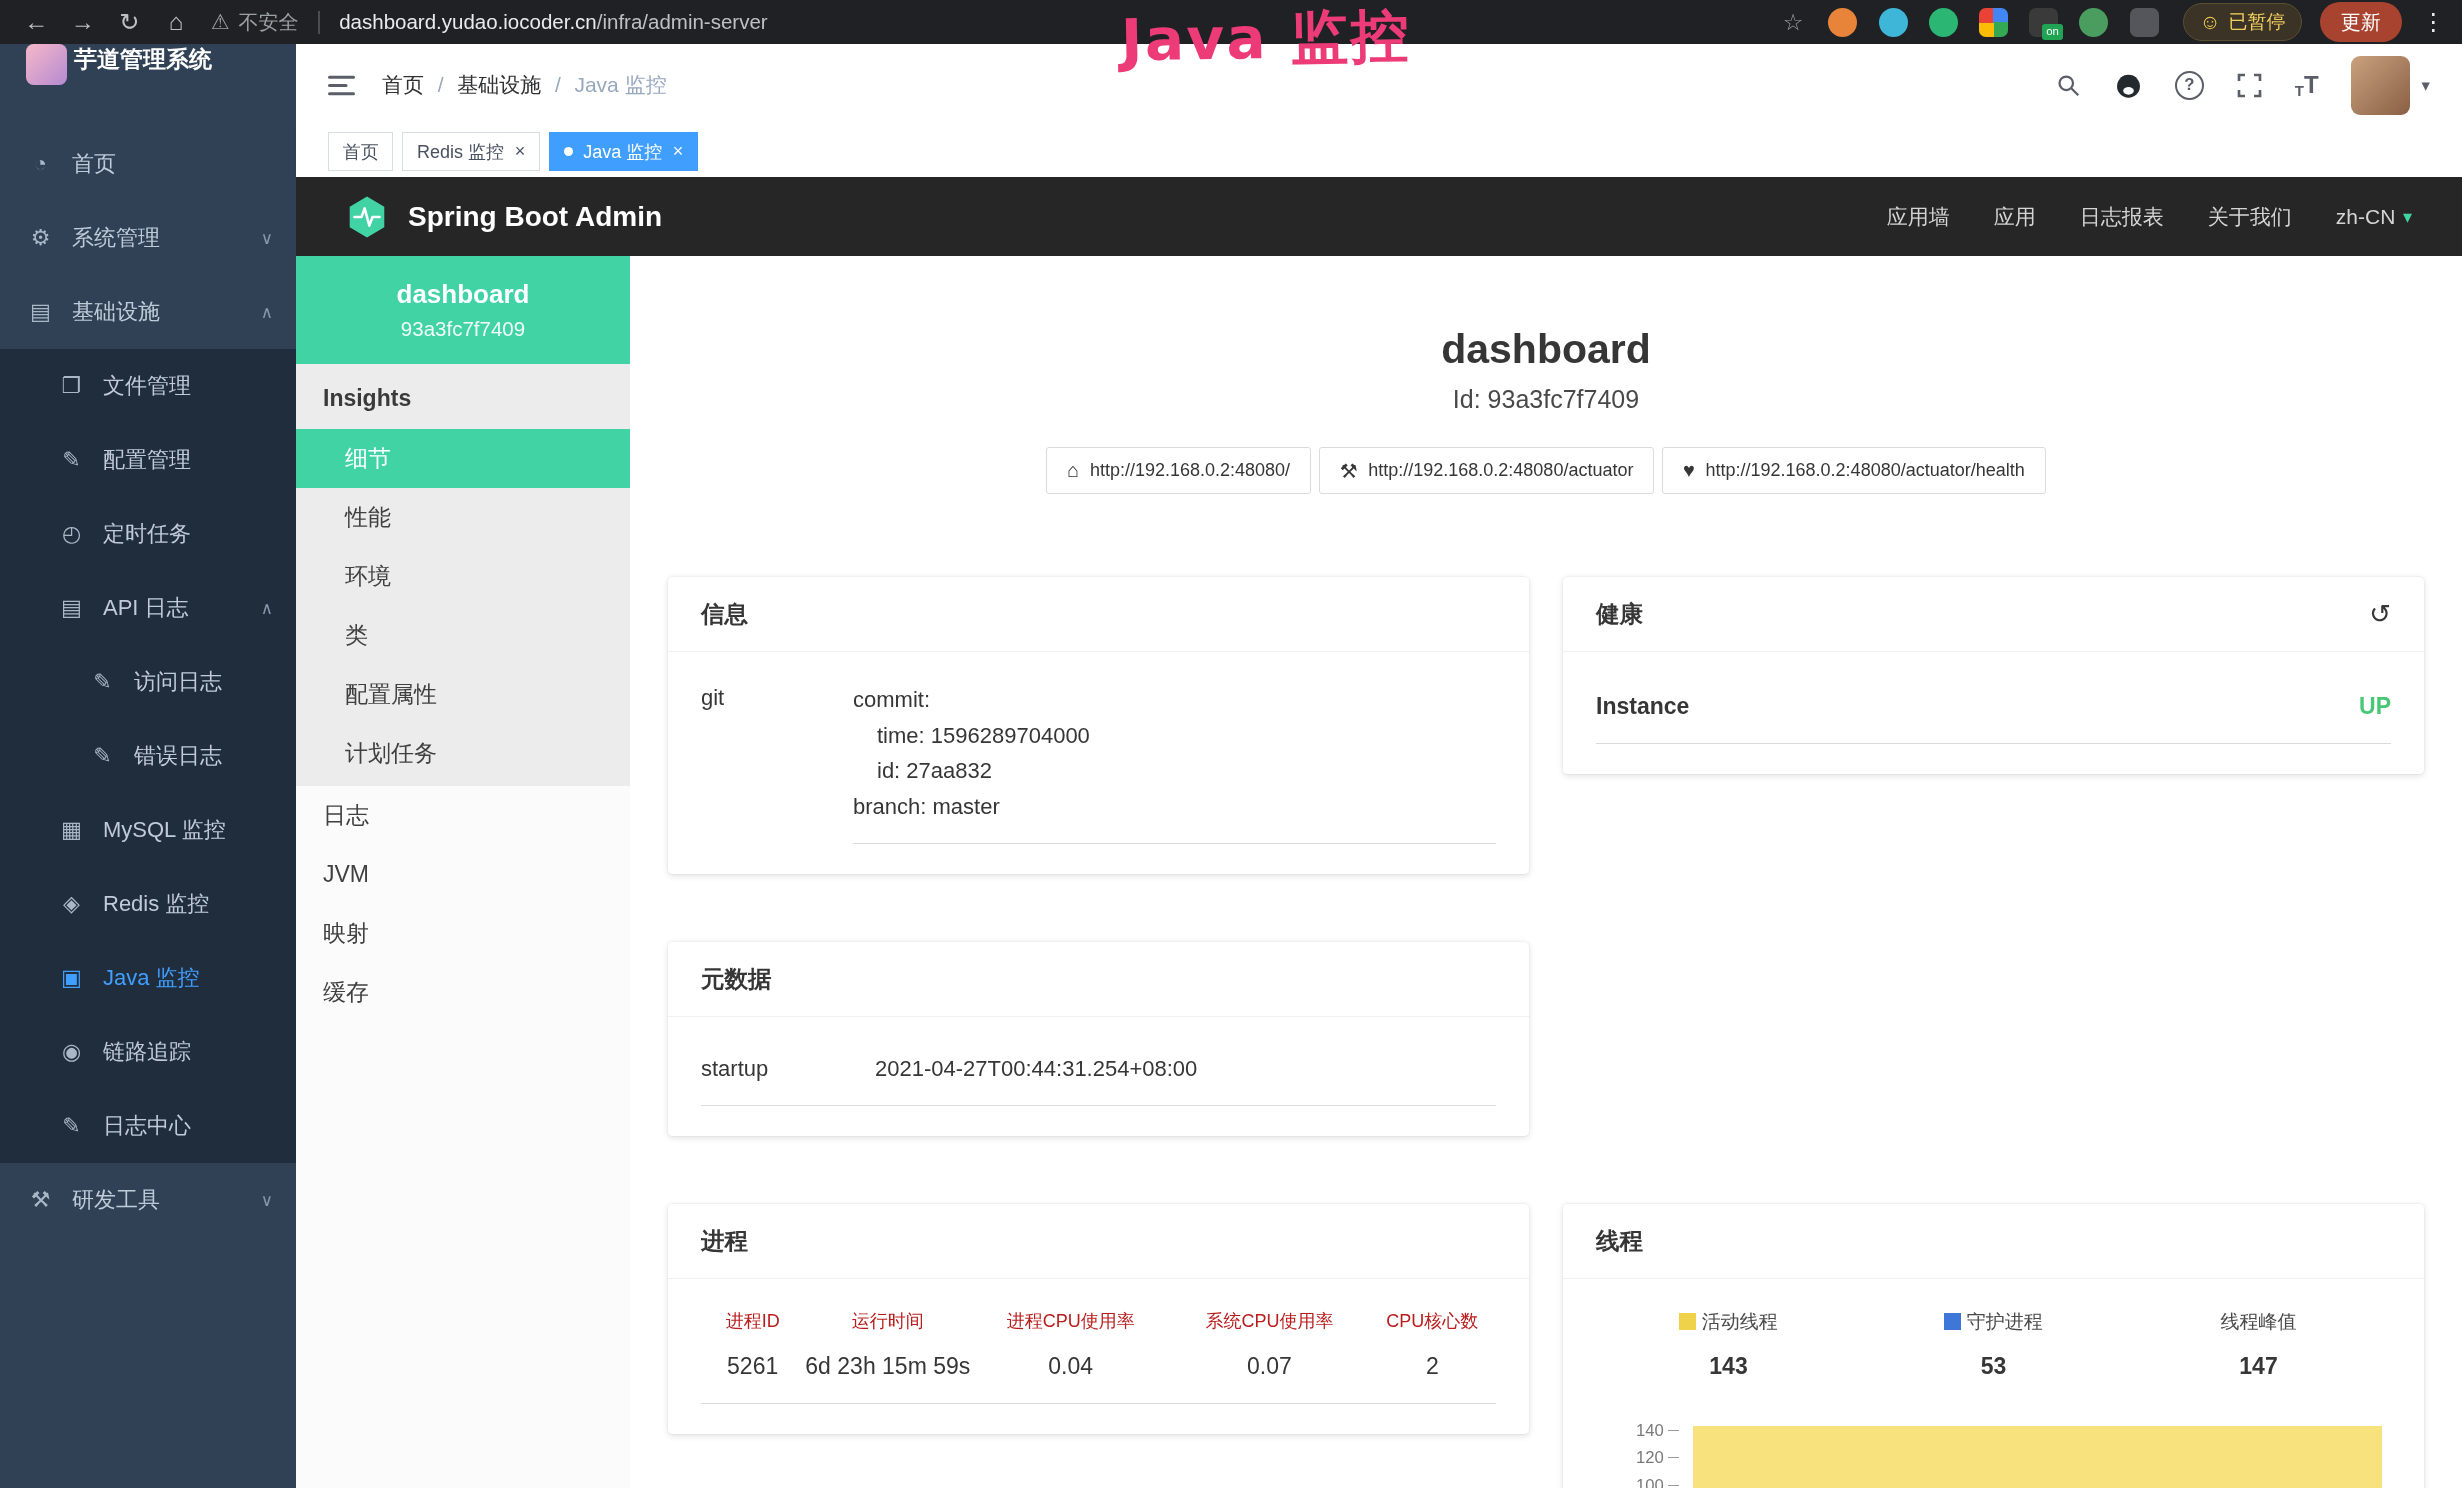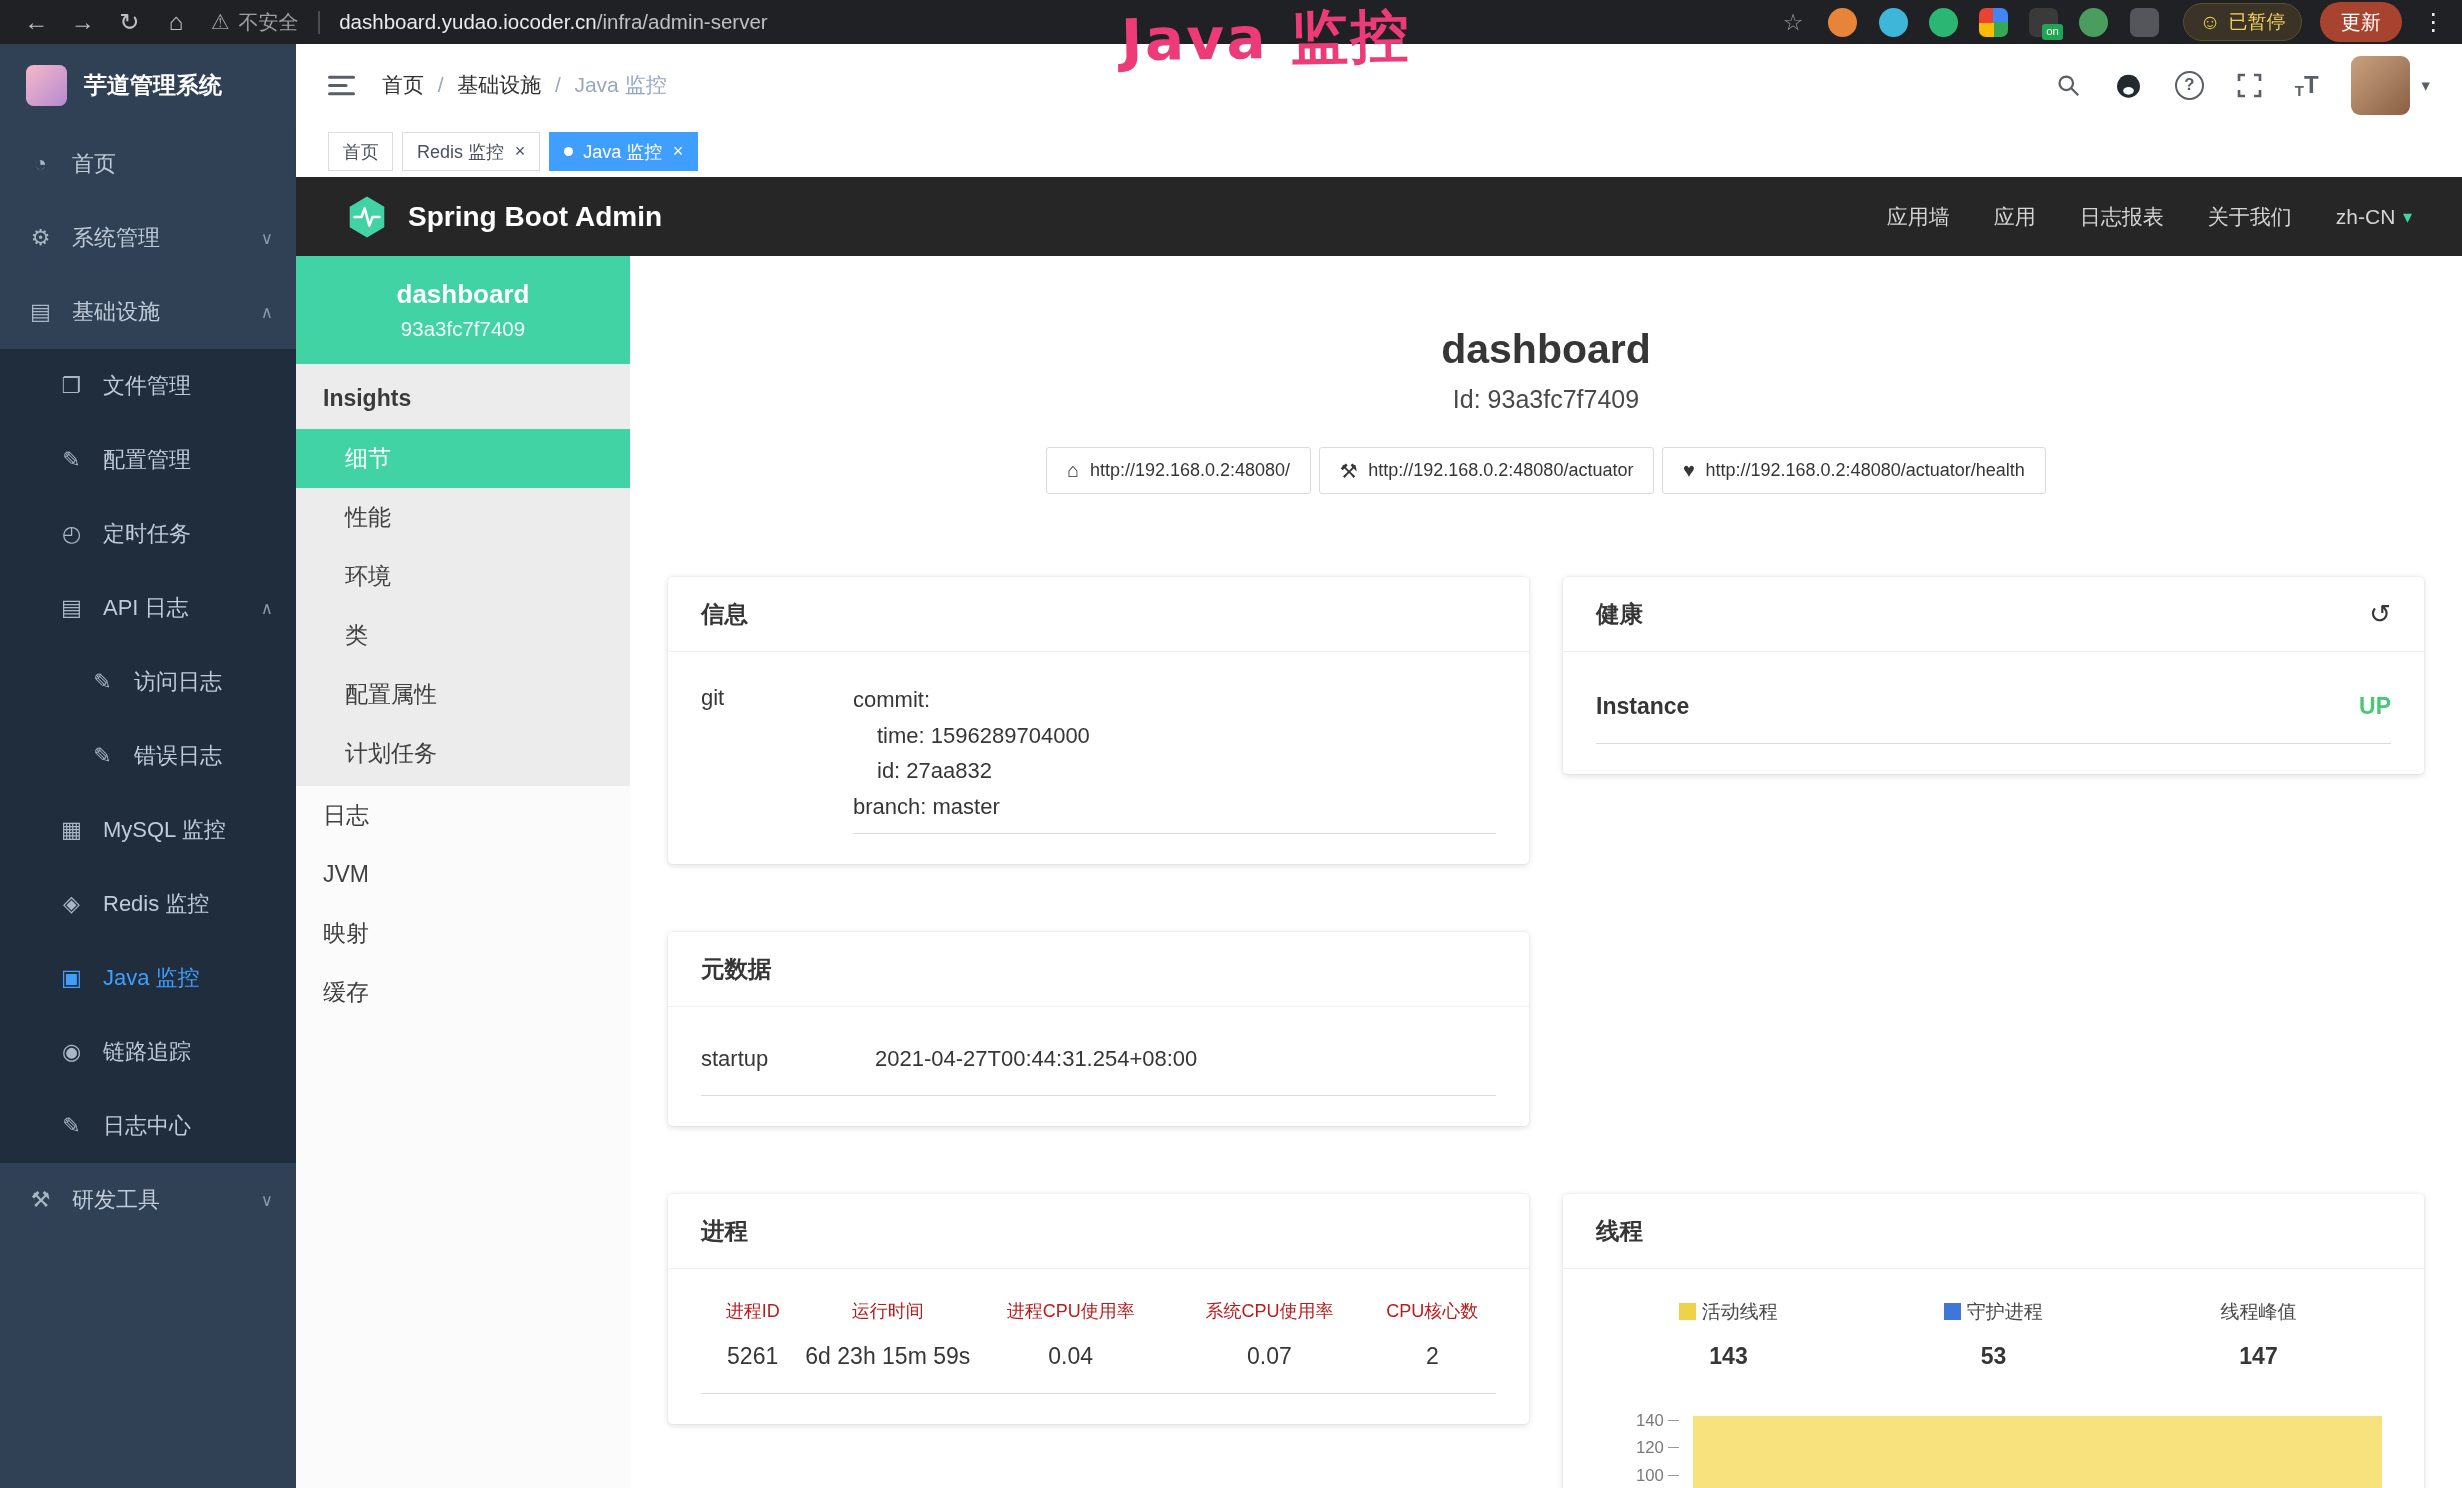--- a/index.html
+++ b/index.html
@@ -33,21 +33,21 @@
 
   
   .annotation{
     position:absolute; left:1121px; top:0px; z-index:99;
     font-size:58px; font-weight:bold; color:#ed3b77; letter-spacing:2.3px;
     transform:rotate(-1deg); font-family:"DejaVu Sans",sans-serif;
   }
 
   
   .app-sidebar{ position:absolute; top:44px; left:0; bottom:0; width:296px; background:#304156; color:#bfcbd9; }
-  .logo-row{ height:83px; display:flex; align-items:center; padding-left:26px; gap:17px; }
+  .logo-row{ height:83px; display:flex; padding-left:26px; gap:7px; }
   .logo-avatar{ width:41px; height:41px; border-radius:7.6px; background:linear-gradient(135deg,#f6b8c8,#b58ad1); }
   .logo-title{ color:#fff; font-size:23px; font-weight:bold; }
   .menu-item{ height:74px; display:flex; align-items:center; padding:0 23px 0 27px; gap:18px; font-size:22px; cursor:pointer; }
   .menu-item .mi{ width:27px; text-align:center; font-size:22px; color:#a9b7c6; flex:none; }
   .menu-item .chev{ margin-left:auto; font-size:16.7px; color:#8a97a8; }
   .submenu{ background:#1f2d3d; }
   .submenu .menu-item{ padding-left:58px; }
   .submenu .menu-item.nested{ padding-left:89px; }
   .menu-item.active, .menu-item.active .mi{ color:#409eff; }
 
@@ -108,21 +108,21 @@
   .card-header{ display:flex; align-items:center; justify-content:space-between; padding:21px 33px;
     border-bottom:0.8px solid #f0f0f0; font-size:23.5px; font-weight:bold; color:#363636; }
   .card-header .hicon{ font-size:26px; font-weight:normal; cursor:pointer; }
   .card-body{ padding:30px 33px; font-size:22px; color:#363636; }
 
   .c-info{ grid-area:1/1; } .c-health{ grid-area:1/2; } .c-meta{ grid-area:2/1; }
   .c-proc{ grid-area:3/1; } .c-thread{ grid-area:3/2; }
 
   .kv{ display:flex; }
   .kv .k{ width:152px; flex:none; padding-top:3px; }
-  .kv .v{ flex:1; line-height:1.62; padding-bottom:8px; border-bottom:0.8px solid #dbdbdb; }
+  .kv .v{ flex:1; line-height:1.62; padding-bottom:18px; border-bottom:0.8px solid #dbdbdb; }
   .v .ind{ padding-left:24px; }
 
   .hrow{ display:flex; align-items:center; justify-content:space-between; padding:10.6px 0 23px; border-bottom:0.8px solid #dbdbdb; }
   .hrow .hl{ font-weight:bold; font-size:23px; }
   .hrow .up{ color:#48c774; font-weight:bold; font-size:23px; }
 
   .mrow{ display:flex; padding:9px 0 23px; border-bottom:0.8px solid #dbdbdb; }
   .mrow .k{ width:174px; flex:none; }
 
   .pgrid{ display:grid; grid-template-columns:13% 21% 25% 25% 16%; text-align:center; }

